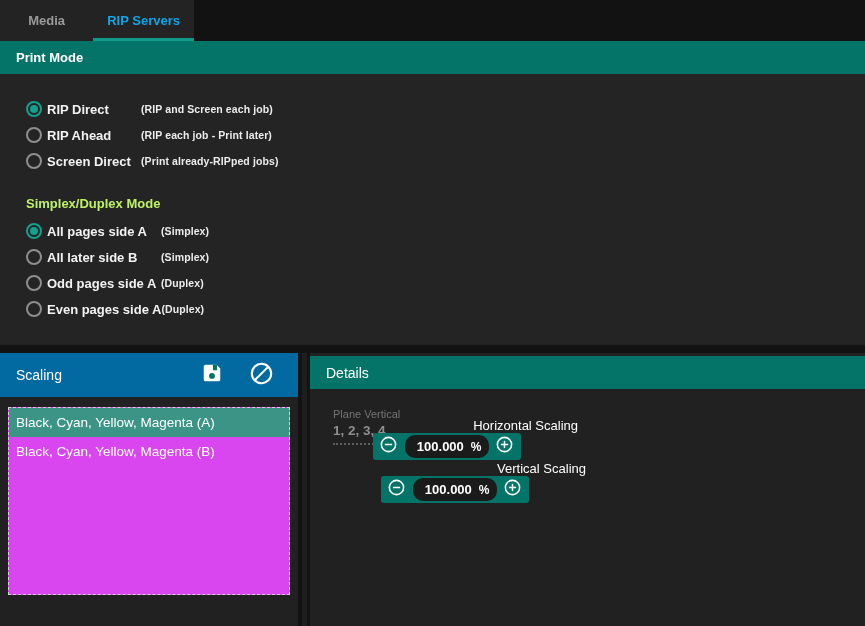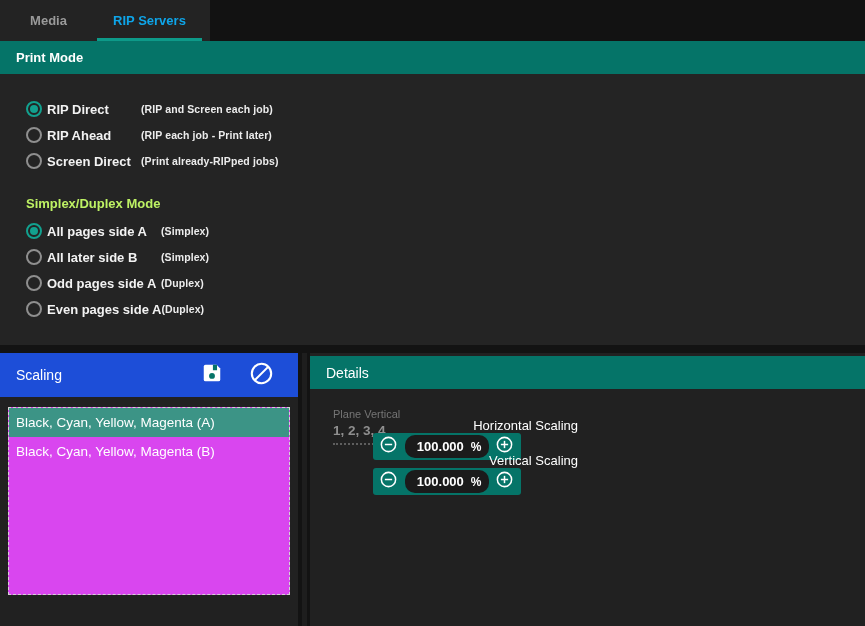--- a/index.html
+++ b/index.html
@@ -4,21 +4,21 @@
 <style>
   * { margin:0; padding:0; box-sizing:border-box; }
   html,body { background:#0e0e0e; }
   .page {
     position:relative; width:865px; height:626px; overflow:hidden;
     background:#131313; font-family:"Liberation Sans", sans-serif;
     -webkit-font-smoothing:antialiased;
   }
   
   .tabbar { height:41px; background:#121212; display:flex; }
-  .tabs { width:210px; height:41px; background:#232323; display:flex; }
+  .tabs { width:194px; height:41px; background:#232323; display:flex; }
   .tab { display:flex; align-items:center; justify-content:center;
          font-size:13px; font-weight:700; color:#9a9a9a; position:relative; cursor:pointer; }
   .tab.t-media { width:97px; }
   .tab.t-rip { width:105px; color:#0ea5e9; }
   .tab.t-rip .underline { position:absolute; left:0; right:0; bottom:0; height:3px; background:#0d9a89; }
   
   .printbar { height:33px; background:#057468; color:#fff; font-size:13px; font-weight:600;
               display:flex; align-items:center; padding-left:16px; }
   
   .upper { height:271px; background:#242424; }
@@ -32,21 +32,21 @@
   .grp2 .opt-label { min-width:114px; }
   .opt-desc { font-size:10.5px; font-weight:700; color:#ececec; letter-spacing:.1px; }
   .section-label { margin-top:22px; height:16px; padding-left:26px;
                    font-size:13px; font-weight:700; color:#bef264; }
   .grp2 { margin-top:6px; }
   
   .gapband { height:8px; background:#131313; }
   .bottom { display:flex; height:273px; }
   
   .panel-scaling { width:298px; background:#212121; position:relative; }
-  .scaling-header { height:44px; background:#1d4ed8; display:flex; align-items:center; padding:0 24px 0 16px; }
+  .scaling-header { height:44px; background:#0369a1; display:flex; align-items:center; padding:0 24px 0 16px; }
   .panel-title { color:#fff; font-size:14px; font-weight:400; }
   .icon-btn { display:flex; align-items:center; justify-content:center; cursor:pointer; }
   .icon-save { margin-left:auto; }
   .icon-cancel { margin-left:26px; }
   .list { position:absolute; left:8px; top:54px; width:282px; height:188px;
           border:1px dashed #d4d4d4; background:#d946ef; }
   .list-item { height:29px; line-height:29px; padding-left:7px; font-size:13.5px; color:#ffffff; cursor:pointer; }
   .list-item.selected { background:#3c9486; }
   
   .splitter { width:12px; background:#131313; position:relative; }
@@ -54,21 +54,21 @@
   
   .panel-details { flex:1; background:#212121; position:relative; }
   .details-header { position:absolute; top:3px; left:0; right:0; height:33px; background:#057468;
                     display:flex; align-items:center; padding-left:16px; }
   .plane-group { position:absolute; left:23px; top:55px; width:100px; }
   .plane-label { font-size:11px; color:#757575; }
   .plane-value { margin-top:3px; padding-bottom:5px; font-size:13.5px; font-weight:700; color:#8f8f8f;
                  border-bottom:2px dotted #5e5e5e; }
   .frow { position:absolute; left:0; height:27px; display:flex; align-items:center;flex-direction:column; }
   .frow-1 { top:65px; }
-  .frow-2 { top:100px; }
+  .frow-2 { top:108px;margin-left:8px; }
   .frow-label { width:268px; text-align:right; font-size:13px; color:#ffffff; }
   .stepper { margin-left:5px; width:148px; height:27px; background:#057468; border-radius:3px;
              display:flex; align-items:center; }
   .step-btn { width:32px; height:27px; display:flex; align-items:center; justify-content:center; cursor:pointer; }
   .step-field { flex:1; height:23px; background:#1b1b1b; border-radius:10px;
                 display:flex; align-items:center; justify-content:flex-end; padding-right:7px; }
   .step-value { font-size:13px; font-weight:600; color:#fff; }
   .step-unit { font-size:12px; font-weight:600; color:#fff; margin-left:7px; }
 </style>
 </head>

